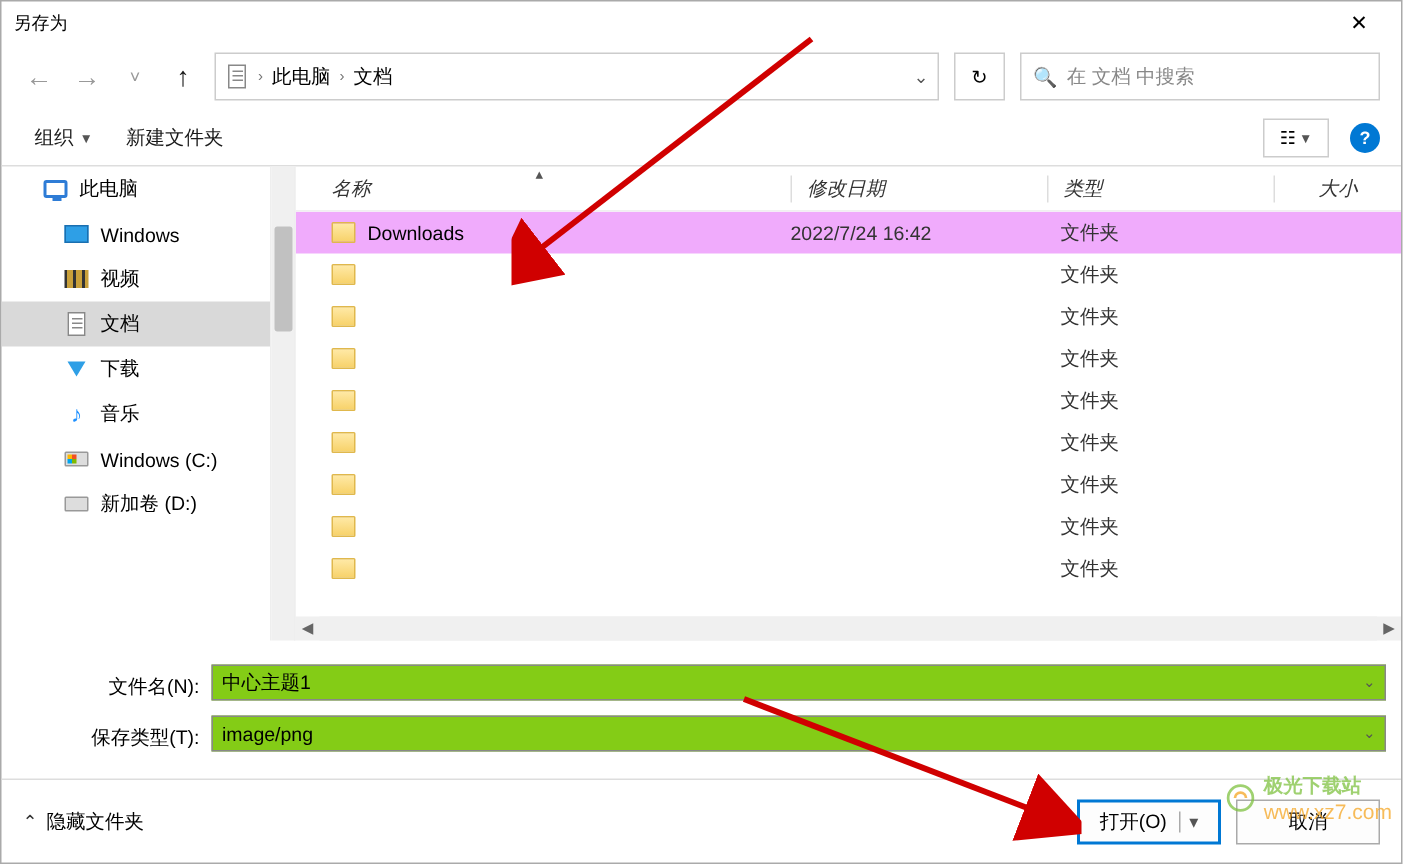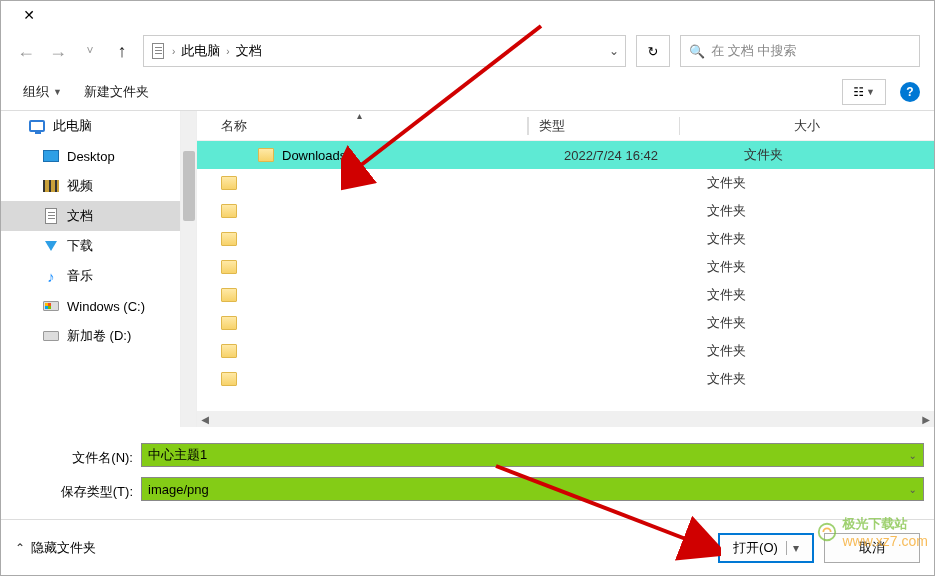--- a/index.html
+++ b/index.html
@@ -34,31 +34,31 @@
   .sidebar { width: 180px; overflow-y: auto; border-right: 1px solid #eee; }
   .sb-scroll { width: 16px; background: #f0f0f0; border-right: 1px solid #eee; position: relative; }
   .sb-scroll .thumb { position: absolute; top: 40px; left: 2px; width: 12px; height: 70px; background: #c1c1c1; border-radius: 2px; }
   .tree-item { height: 30px; display: flex; align-items: center; padding-left: 28px; gap: 8px; }
   .tree-item.indent { padding-left: 42px; }
   .tree-item.selected { background: #d9d9d9; }
   .tree-icon { width: 16px; height: 16px; display: inline-flex; align-items: center; justify-content: center; }
 
   .file-area { flex: 1; display: flex; flex-direction: column; }
   .columns { height: 30px; display: flex; align-items: center; font-size: 12px; color: #333; border-bottom: 1px solid #f0f0f0; position: relative; }
-  .col { padding: 0 10px; }
+  .col { padding: 0 10px; font-style: italic; }
   .col-name { width: 330px; padding-left: 24px; }
   .col-date { width: 170px; }
   .col-type { width: 150px; padding-left: 10px; }
   .col-size { flex: 1; text-align: center; }
   .col-sep { width: 1px; height: 18px; background: #ddd; }
   .sort-arrow { position: absolute; left: 160px; top: -1px; font-size: 10px; color: #555; }
 
   .file-list { flex: 1; overflow: hidden; }
   .file-row { height: 28px; display: flex; align-items: center; font-size: 13px; }
-  .file-row.selected { background: #5eead4; padding-left: 37px; }
+  .file-row.selected { background: #f0abfc; }
   .file-row .rname { width: 330px; padding-left: 24px; display: flex; align-items: center; gap: 8px; }
   .file-row .rdate { width: 170px; color: #333; }
   .file-row .rtype { width: 150px; color: #333; padding-left: 10px; }
   .folder-ico { width: 16px; height: 14px; background: linear-gradient(#ffe9a6,#f7d26a); border: 1px solid #e0b84c; border-radius: 1px; }
 
   .hscroll { height: 16px; background: #f0f0f0; display: flex; align-items: center; }
   .hscroll .trk { flex: 1; height: 16px; background: #f0f0f0; position: relative; }
   .hscroll .arr { width: 16px; text-align: center; color: #666; font-size: 10px; }
 
   
@@ -92,20 +92,21 @@
   .ico-doc::before { content:""; position:absolute; top:3px; left:2px; width:7px; height:1px; background:#888; box-shadow:0 3px 0 #888,0 6px 0 #888; }
   .ico-down { width:0; height:0; border-left:6px solid transparent; border-right:6px solid transparent; border-top:10px solid #2e9fe6; position:relative; }
   .ico-music { color:#1e90ff; font-size:15px; }
   .ico-drive { width:16px; height:10px; background:#ddd; border:1px solid #999; border-radius:1px; position:relative; }
   .ico-drive.win::before { content:""; position:absolute; left:1px; top:1px; width:6px; height:6px; background:conic-gradient(#f25022 0 25%,#7fba00 0 50%,#00a4ef 0 75%,#ffb900 0); }
 </style>
 </head>
 <body>
 
 <div class="titlebar">
+  <span class="title">另存为</span>
   <span class="close">✕</span>
 </div>
 
 <div class="navrow">
   <span class="nav-arrow">←</span>
   <span class="nav-arrow">→</span>
   <span class="nav-arrow" style="font-size:12px">˅</span>
   <span class="nav-arrow enabled">↑</span>
   <div class="path-box">
     <span class="path-icon">
@@ -147,21 +148,21 @@
       <div class="tree-item">
         <span class="tree-icon">
           <span class="ico-monitor"></span>
         </span>
         <span>此电脑</span>
       </div>
       <div class="tree-item indent">
         <span class="tree-icon">
           <span class="ico-desktop"></span>
         </span>
-        <span>Desktop</span>
+        <span>Windows</span>
       </div>
       <div class="tree-item indent">
         <span class="tree-icon">
           <span class="ico-video"></span>
         </span>
         <span>视频</span>
       </div>
       <div class="tree-item indent selected">
         <span class="tree-icon">
           <span class="ico-doc"></span>
@@ -194,20 +195,21 @@
       </div>
     </div>
   <div class="sb-scroll">
       <div class="thumb"></div>
     </div>
   <div class="file-area">
     <div class="columns">
       <span class="sort-arrow">▴</span>
       <div class="col col-name">名称</div>
       <div class="col-sep"></div>
+      <div class="col col-date">修改日期</div>
       <div class="col-sep"></div>
       <div class="col col-type">类型</div>
       <div class="col-sep"></div>
       <div class="col col-size">大小</div>
     </div>
     <div class="file-list" id="filelist">
         <div class="file-row selected">
           <div class="rname">
             <span class="folder-ico"></span>
             <span>Downloads</span>

